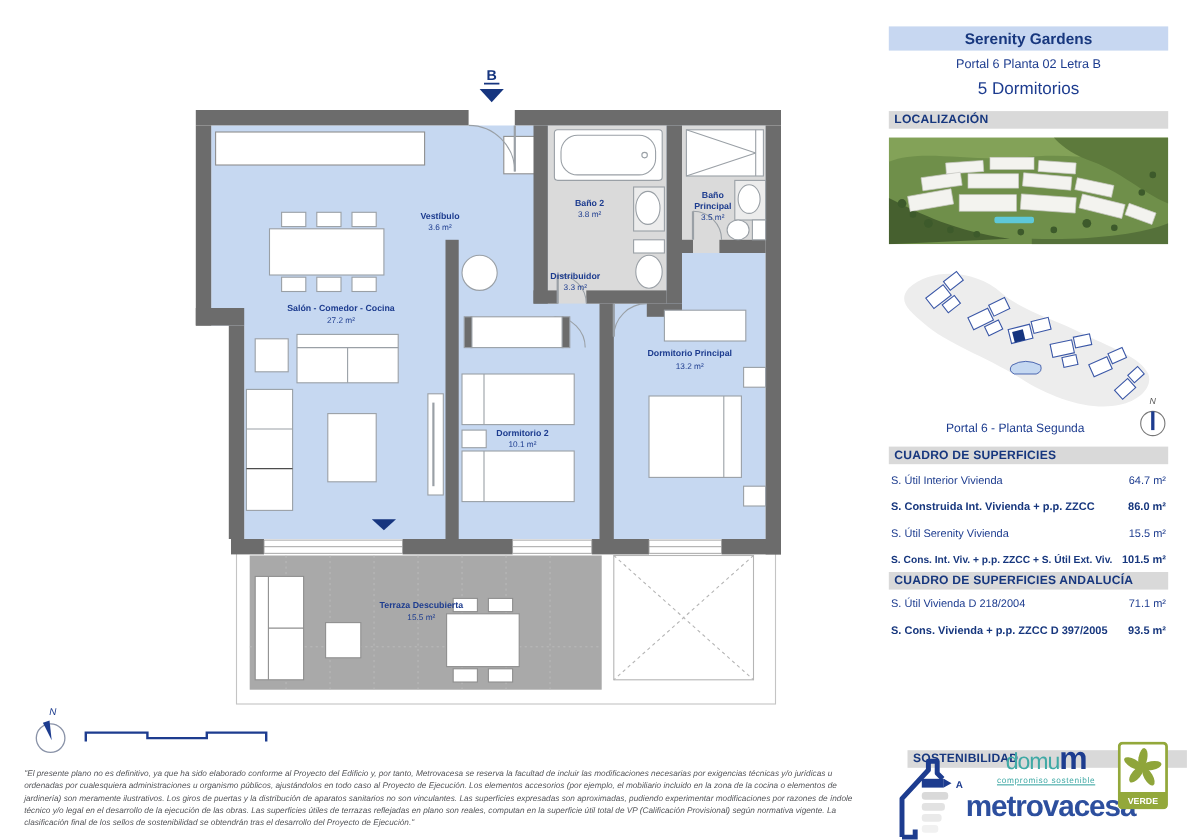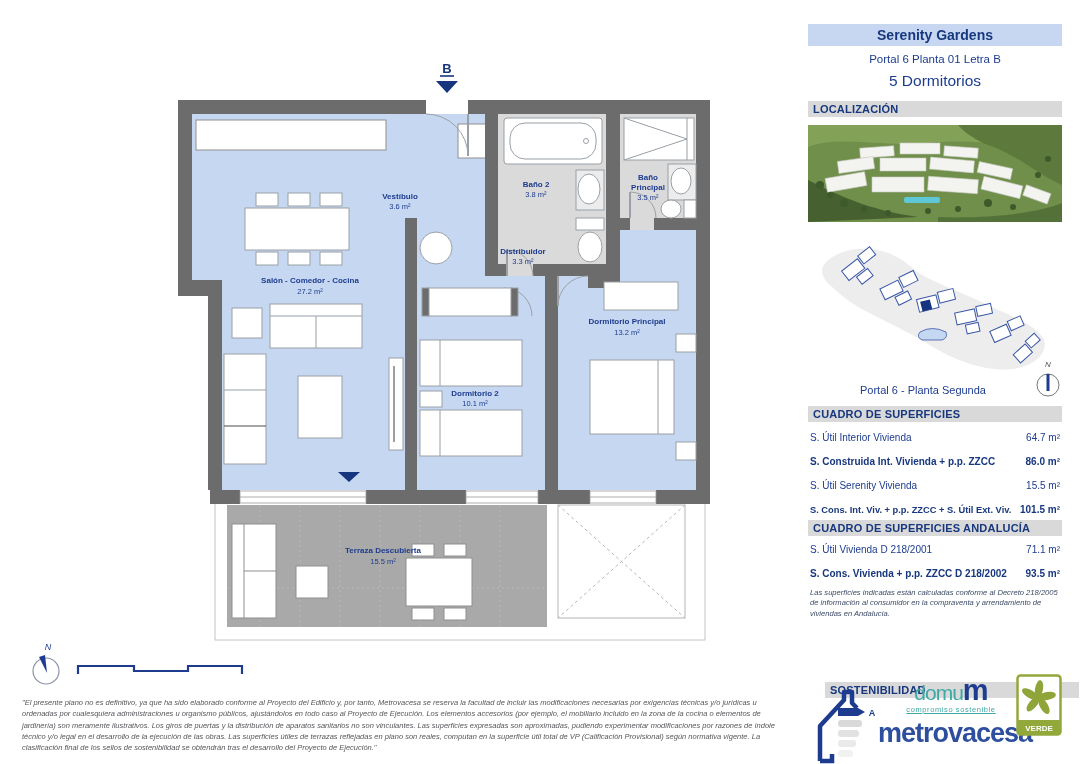--- a/index.html
+++ b/index.html
@@ -238,21 +238,21 @@
 </div>
 <div id="profile-line" class="abs">
   <svg width="175" height="24" viewBox="0 0 175 24">
     <path d="M6,18 L6,10 L62,10 L62,15 L116,15 L116,10 L170,10 L170,18" fill="none" stroke="#1d3c8f" stroke-width="2.2"></path>
   </svg>
 </div>
 <div id="disclaimer" class="abs">"El presente plano no es definitivo, ya que ha sido elaborado conforme al Proyecto del Edificio y, por tanto, Metrovacesa se reserva la facultad de incluir las modificaciones necesarias por exigencias técnicas y/o jurídicas u ordenadas por cualesquiera administraciones u organismo públicos, ajustándolos en todo caso al Proyecto de Ejecución. Los elementos accesorios (por ejemplo, el mobiliario incluido en la zona de la cocina o elementos de jardinería) son meramente ilustrativos. Los giros de puertas y la distribución de aparatos sanitarios no son vinculantes. Las superficies expresadas son aproximadas, pudiendo experimentar modificaciones por razones de índole técnico y/o legal en el desarrollo de la ejecución de las obras. Las superficies útiles de terrazas reflejadas en plano son reales, computan en la superficie útil total de VP (Calificación Provisional) según normativa vigente. La clasificación final de los sellos de sostenibilidad se obtendrán tras el desarrollo del Proyecto de Ejecución."</div>
 
 <div id="sidebar" class="abs">
   <div class="titlebar abs">Serenity Gardens</div>
-  <div class="subtitle abs">Portal 6 Planta 01 Letra B</div>
+  <div class="subtitle abs">Portal 6 Planta 02 Letra B</div>
   <div class="unit-type abs">5 Dormitorios</div>
 
   <div id="bar-loc" class="secbar abs">LOCALIZACIÓN</div>
 
   <div id="photo" class="abs">
     <svg width="254" height="97" viewBox="0 0 254 97" preserveAspectRatio="none">
       <rect width="254" height="97" fill="#6f8f4a"></rect>
       <path d="M0,0 H254 V30 C200,18 160,14 120,18 C70,22 30,10 0,22 Z" fill="#83a258"></path>
       <path d="M150,0 H254 V60 C230,50 210,30 180,20 C165,14 155,6 150,0 Z" fill="#5d7a3c"></path>
       <path d="M0,55 C30,70 60,85 110,92 L0,97 Z" fill="#46602f"></path>
@@ -349,29 +349,28 @@
       </div>
     <div class="srow bold" style="font-size:9.3px">
         <span>S. Cons. Int. Viv. + p.p. ZZCC + S. Útil Ext. Viv.</span>
         <span class="val">101.5 m²</span>
       </div>
   </div>
 
   <div id="bar-and" class="secbar abs">CUADRO DE SUPERFICIES ANDALUCÍA</div>
   <div id="and-rows" class="abs">
     <div class="srow">
-        <span>S. Útil Vivienda D 218/2001</span>
+        <span>S. Útil Vivienda D 218/2004</span>
         <span class="val">71.1 m²</span>
       </div>
     <div class="srow bold">
-        <span>S. Cons. Vivienda + p.p. ZZCC D 218/2002</span>
+        <span>S. Cons. Vivienda + p.p. ZZCC D 397/2005</span>
         <span class="val">93.5 m²</span>
       </div>
   </div>
-  <div class="note abs">Las superficies indicadas están calculadas conforme al Decreto 218/2005 de información al consumidor en la compraventa y arrendamiento de viviendas en Andalucía.</div>
 
   <div id="bar-sost" class="secbar abs">SOSTENIBILIDAD</div>
   <div id="logos" class="abs">
     <div id="house-icon" class="abs">
       <svg width="72" height="80" viewBox="0 0 72 80">
         <path d="M12,77 V42 L36,16 V8 H44 V19 L49,24" fill="none" stroke="#1d3c8f" stroke-width="4.5" stroke-linejoin="round"></path>
         <path d="M12,77 H24 V70" fill="none" stroke="#1d3c8f" stroke-width="4.5"></path>
         <rect x="30" y="24" width="20" height="8" fill="#1d3c8f"></rect>
         <polygon points="50,24 57,28 50,32" fill="#1d3c8f"></polygon>
         <text x="64" y="32" text-anchor="middle" font-size="9" font-weight="bold" fill="#1d3c8f">A</text>

